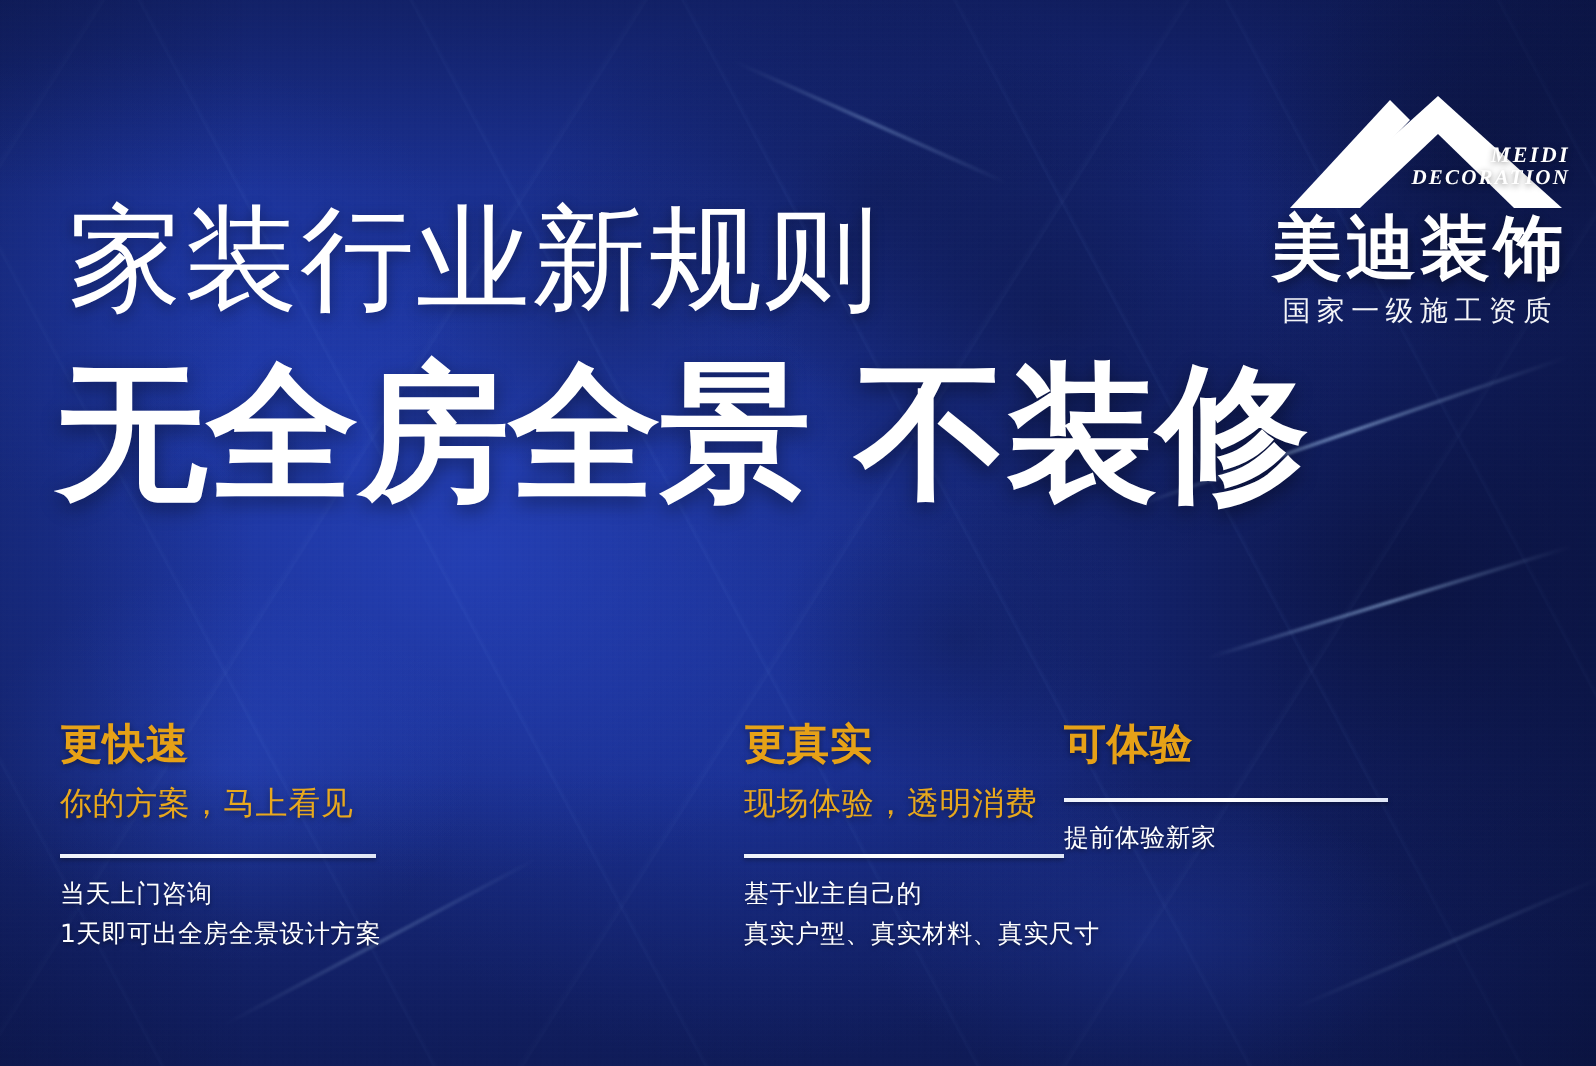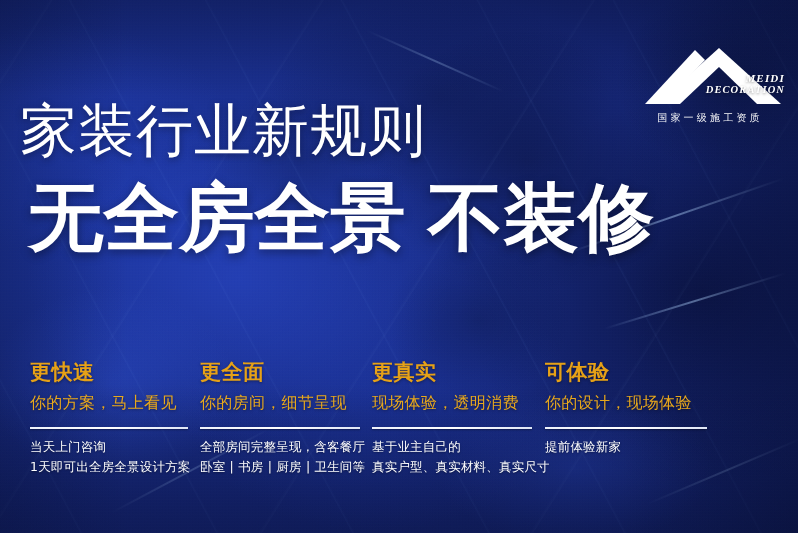--- a/index.html
+++ b/index.html
@@ -94,21 +94,21 @@
     background-image:
       repeating-linear-gradient(0deg, rgba(255,255,255,0.035) 0 1px, rgba(0,0,0,0) 1px 3px),
       repeating-linear-gradient(90deg, rgba(0,0,0,0.04) 0 1px, rgba(0,0,0,0) 1px 3px);
   }
 
   
   .content { position: absolute; inset: 0; }
 
   .headline-thin {
     position: absolute;
-    left: 20px;
+    left: 34px;
     top: 102px;
     font-size: 57px;
     line-height: 1;
     color: #ffffff;
     font-weight: 300;
     letter-spacing: 1px;
     white-space: nowrap;
     text-shadow: 0 2px 7px rgba(0,0,0,0.35);
     font-family: "DejaVu Sans", "Liberation Sans", sans-serif;
   }
@@ -168,21 +168,21 @@
     font-weight: 700;
     font-size: 35px;
     letter-spacing: 2px;
     line-height: 1;
     font-family: "DejaVu Sans", "Liberation Sans", sans-serif;
     text-shadow: 0 2px 6px rgba(0,0,0,0.45);
   }
   .logo-sub {
     margin-top: 7px;
     color: #ffffff;
-    font-size: 10px;
+    font-size: 14px;
     letter-spacing: 3.2px;
     line-height: 1;
     font-family: Liberation Serif, serif;
     opacity: .96;
     white-space: nowrap;
   }
 
   
   .features {
     position: absolute;
@@ -264,58 +264,49 @@
           <polygon fill="#ffffff" points="86,4 148,60 124,60 86,23 86,4"></polygon>
           <polygon fill="#ffffff" points="86,4 86,23 47,60 24,60"></polygon>
           <polygon fill="#ffffff" points="62,6 72,16 30,60 12,60"></polygon>
           <polygon fill="#ffffff" points="50,26 58,34 30,62 14,62" opacity="0"></polygon>
         </svg>
       </div>
       <div class="logo-en">
         <div class="l1">MEIDI</div>
         <div class="l2">DECORATION</div>
       </div>
+      <div class="logo-cn">美迪装饰</div>
       <div class="logo-sub">国家一级施工资质</div>
     </div>
 
     <div class="features">
 
       <div class="col" style="left:30px; width:158px;">
         <div class="col-title">更快速</div>
         <div class="col-sub">你的方案，马上看见</div>
         <div class="col-rule"></div>
         <div class="col-body">
           <div>当天上门咨询</div>
           <div>1天即可出全房全景设计方案</div>
         </div>
       </div>
 
-      <div class="col" style="left:200px; width:160px;">
-        <div class="col-title">更全面</div>
-        <div class="col-sub">你的房间，细节呈现</div>
-        <div class="col-rule"></div>
-        <div class="col-body">
-          <div>全部房间完整呈现，含客餐厅</div>
-          <div>卧室 | 书房 | 厨房 | 卫生间等</div>
-        </div>
-      </div>
 
       <div class="col" style="left:372px; width:160px;">
         <div class="col-title">更真实</div>
         <div class="col-sub">现场体验，透明消费</div>
         <div class="col-rule"></div>
         <div class="col-body">
           <div>基于业主自己的</div>
           <div>真实户型、真实材料、真实尺寸</div>
         </div>
       </div>
 
-      <div class="col" style="left:545px; width:162px;">
+      <div class="col" style="left:532px; width:162px;">
         <div class="col-title">可体验</div>
-        <div class="col-sub">你的设计，现场体验</div>
         <div class="col-rule"></div>
         <div class="col-body">
           <div>提前体验新家</div>
         </div>
       </div>
 
     </div>
   </div>
 </div>
 

